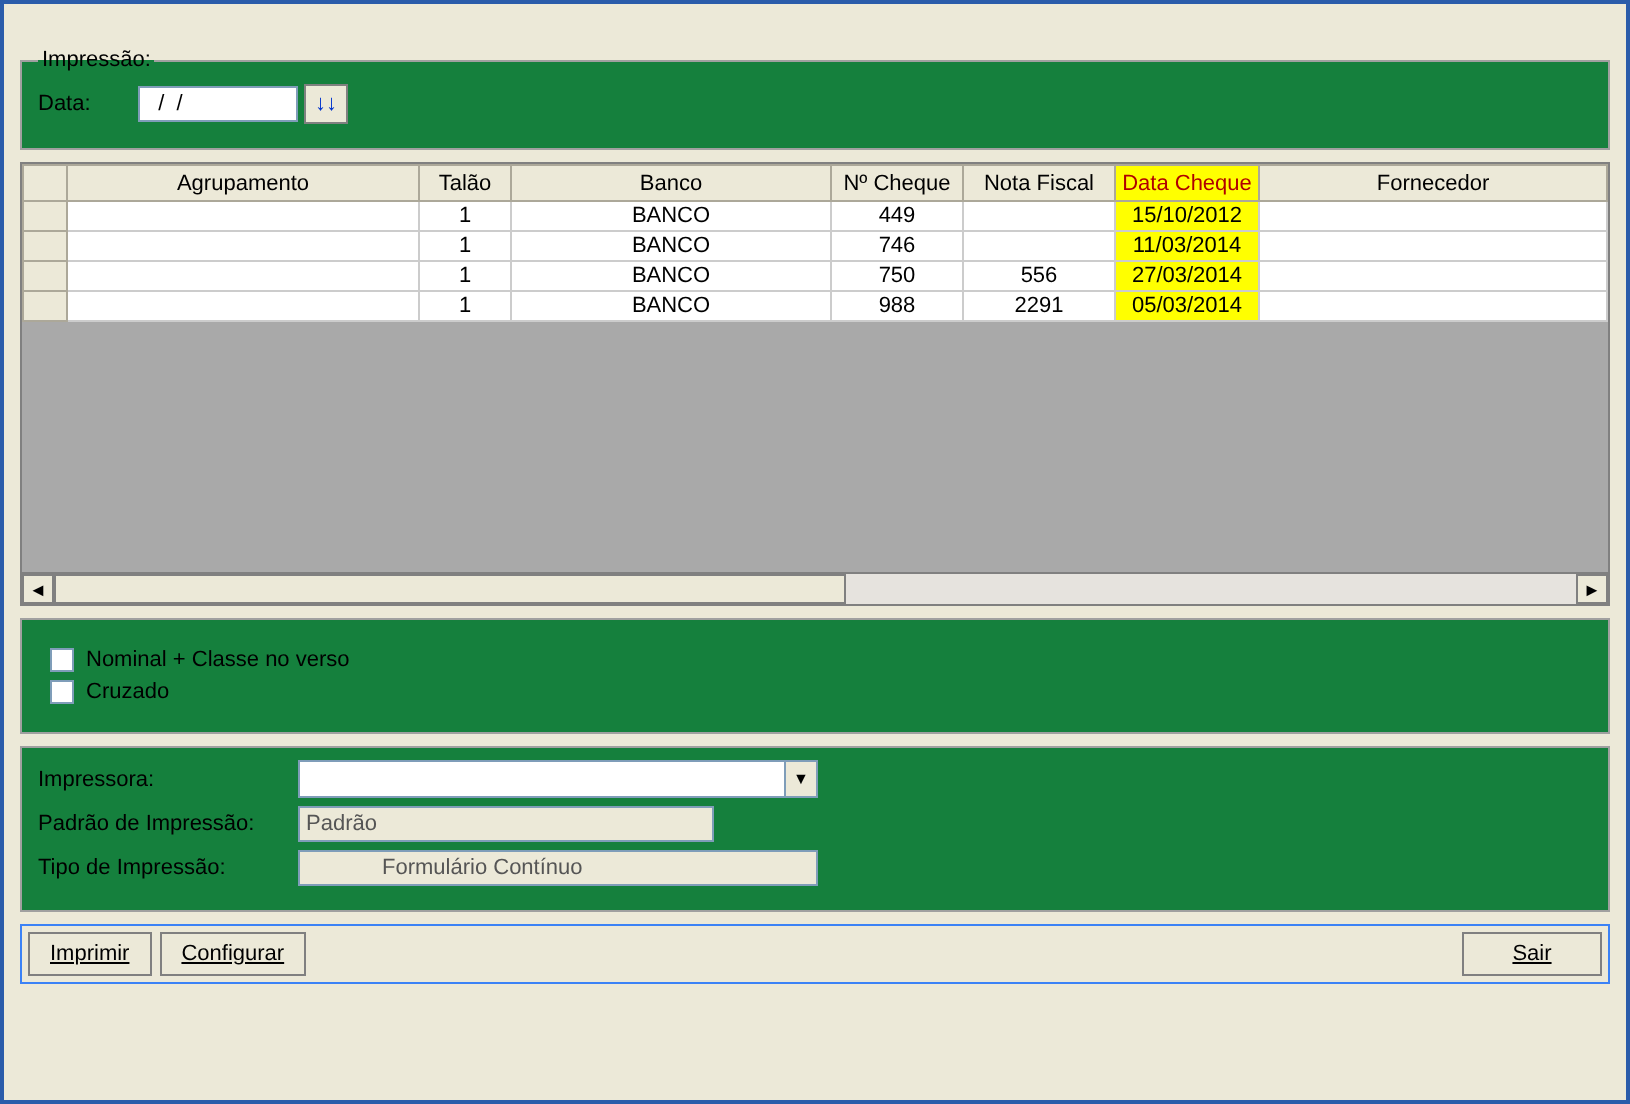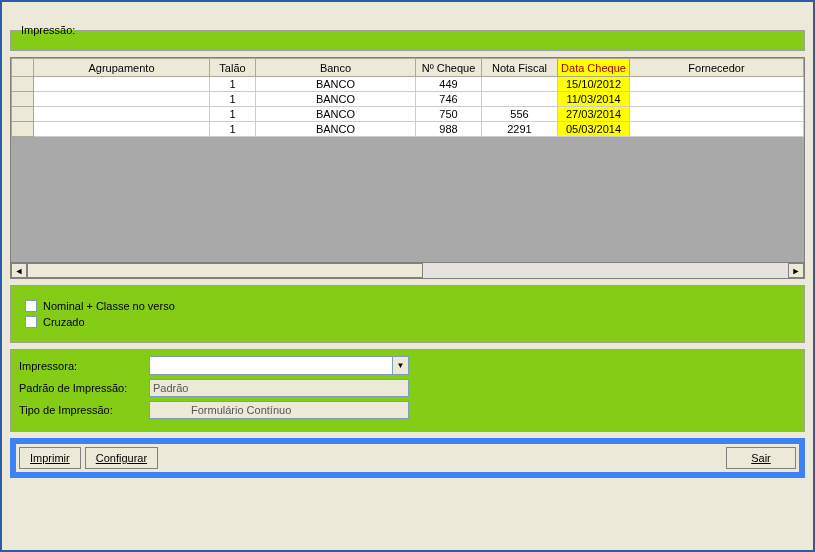--- a/index.html
+++ b/index.html
@@ -24,21 +24,21 @@
   .client {
     position: absolute;
     top: 20px; left: 4px; right: 4px; bottom: 4px;
     background: #ece9d8;
   }
   
   fieldset.group {
     border: 1px solid #a0a0a0;
     margin: 2px 4px 6px 4px;
     padding: 6px 8px 8px 8px;
-    background: #84cc16;
+    background: #15803d;
   }
   fieldset.group > legend {
     padding: 0 2px;
     font-size: 11px;
   }
   .row { display: flex; align-items: center; margin-bottom: 4px; }
   .lbl { width: 50px; }
   .lbl-wide { width: 130px; }
   input.text {
     font: inherit;
@@ -169,21 +169,21 @@
     font-size: 8px;
     cursor: pointer;
   }
   input.readonly {
     background: #ece9d8;
     color: #555;
   }
 
   
   .bottom-bar {
-    border: 6px solid #3b82f6;
+    border: 1px solid #3b82f6;
     margin: 2px 4px 4px 4px;
     padding: 3px;
     display: flex;
     align-items: center;
     gap: 4px;
   }
   button.winbtn {
     font: inherit;
     height: 22px;
     padding: 0 10px;
@@ -197,20 +197,27 @@
 </head>
 <body>
 
 <div class="window">
   <div class="titlebar">Cheque</div>
 
   <div class="client">
 
     <fieldset class="group">
       <legend>Impressão:</legend>
+      <div class="row">
+        <span class="lbl">Data:</span>
+        <input class="text" style="width: 80px;" value="  /  /    ">
+        <span class="btn-icon">
+          <span style="color:#0033cc;font-weight:bold;">↓↓</span>
+        </span>
+      </div>
     </fieldset>
 
     <div class="grid-wrap">
       <div class="grid-scroll">
         <table class="grid">
           <colgroup>
             <col style="width:22px">
             <col style="width:176px">
             <col style="width:46px">
             <col style="width:160px">
@@ -298,21 +305,21 @@
     <fieldset class="group">
       <div class="row">
         <span class="lbl-wide">Impressora:</span>
         <div class="combo">
           <span class="val"></span>
           <span class="drop">▼</span>
         </div>
       </div>
       <div class="row">
         <span class="lbl-wide">Padrão de Impressão:</span>
-        <input class="text readonly" style="width: 260px;" readonly="" value="Padrão">
+        <input class="text readonly" style="width: 208px;" readonly="" value="Padrão">
       </div>
       <div class="row">
         <span class="lbl-wide">Tipo de Impressão:</span>
         <input class="text readonly" style="width: 260px; padding-left: 41px;" readonly="" value="Formulário Contínuo">
       </div>
     </fieldset>
 
     <div class="bottom-bar">
       <button class="winbtn"><span class="u">Imprimir</span></button>
       <button class="winbtn"><span class="u">Configurar</span></button>

